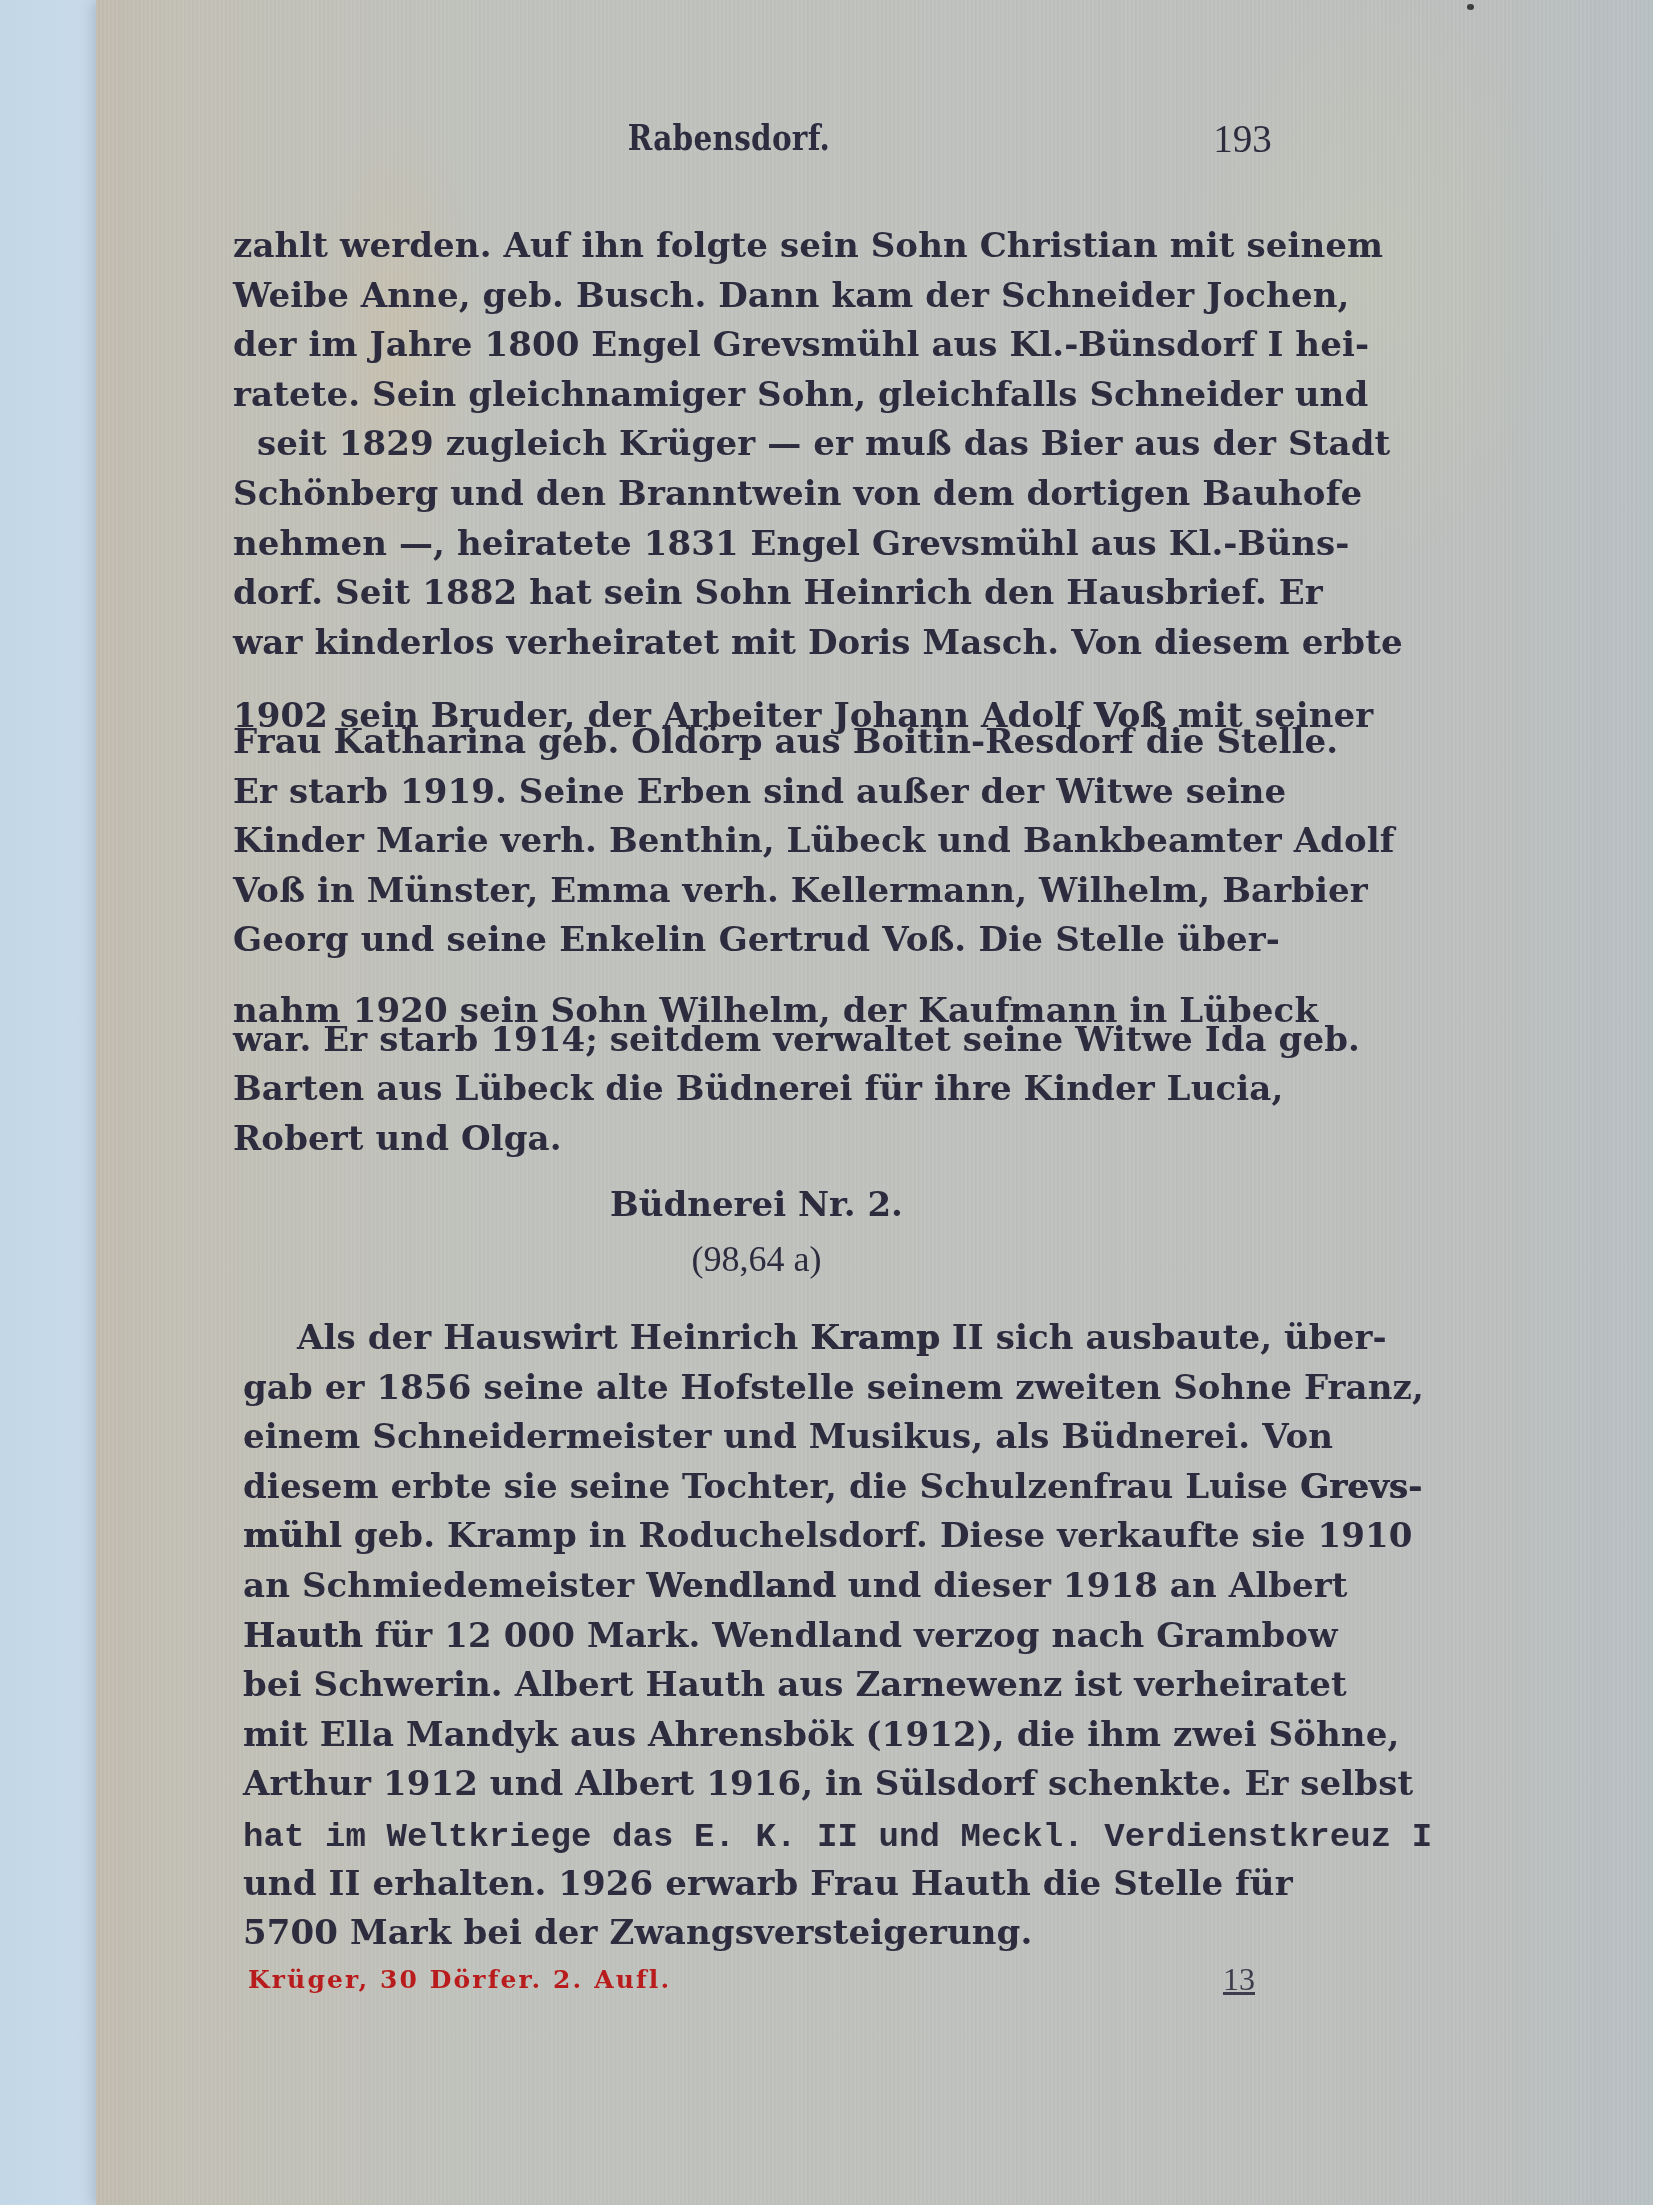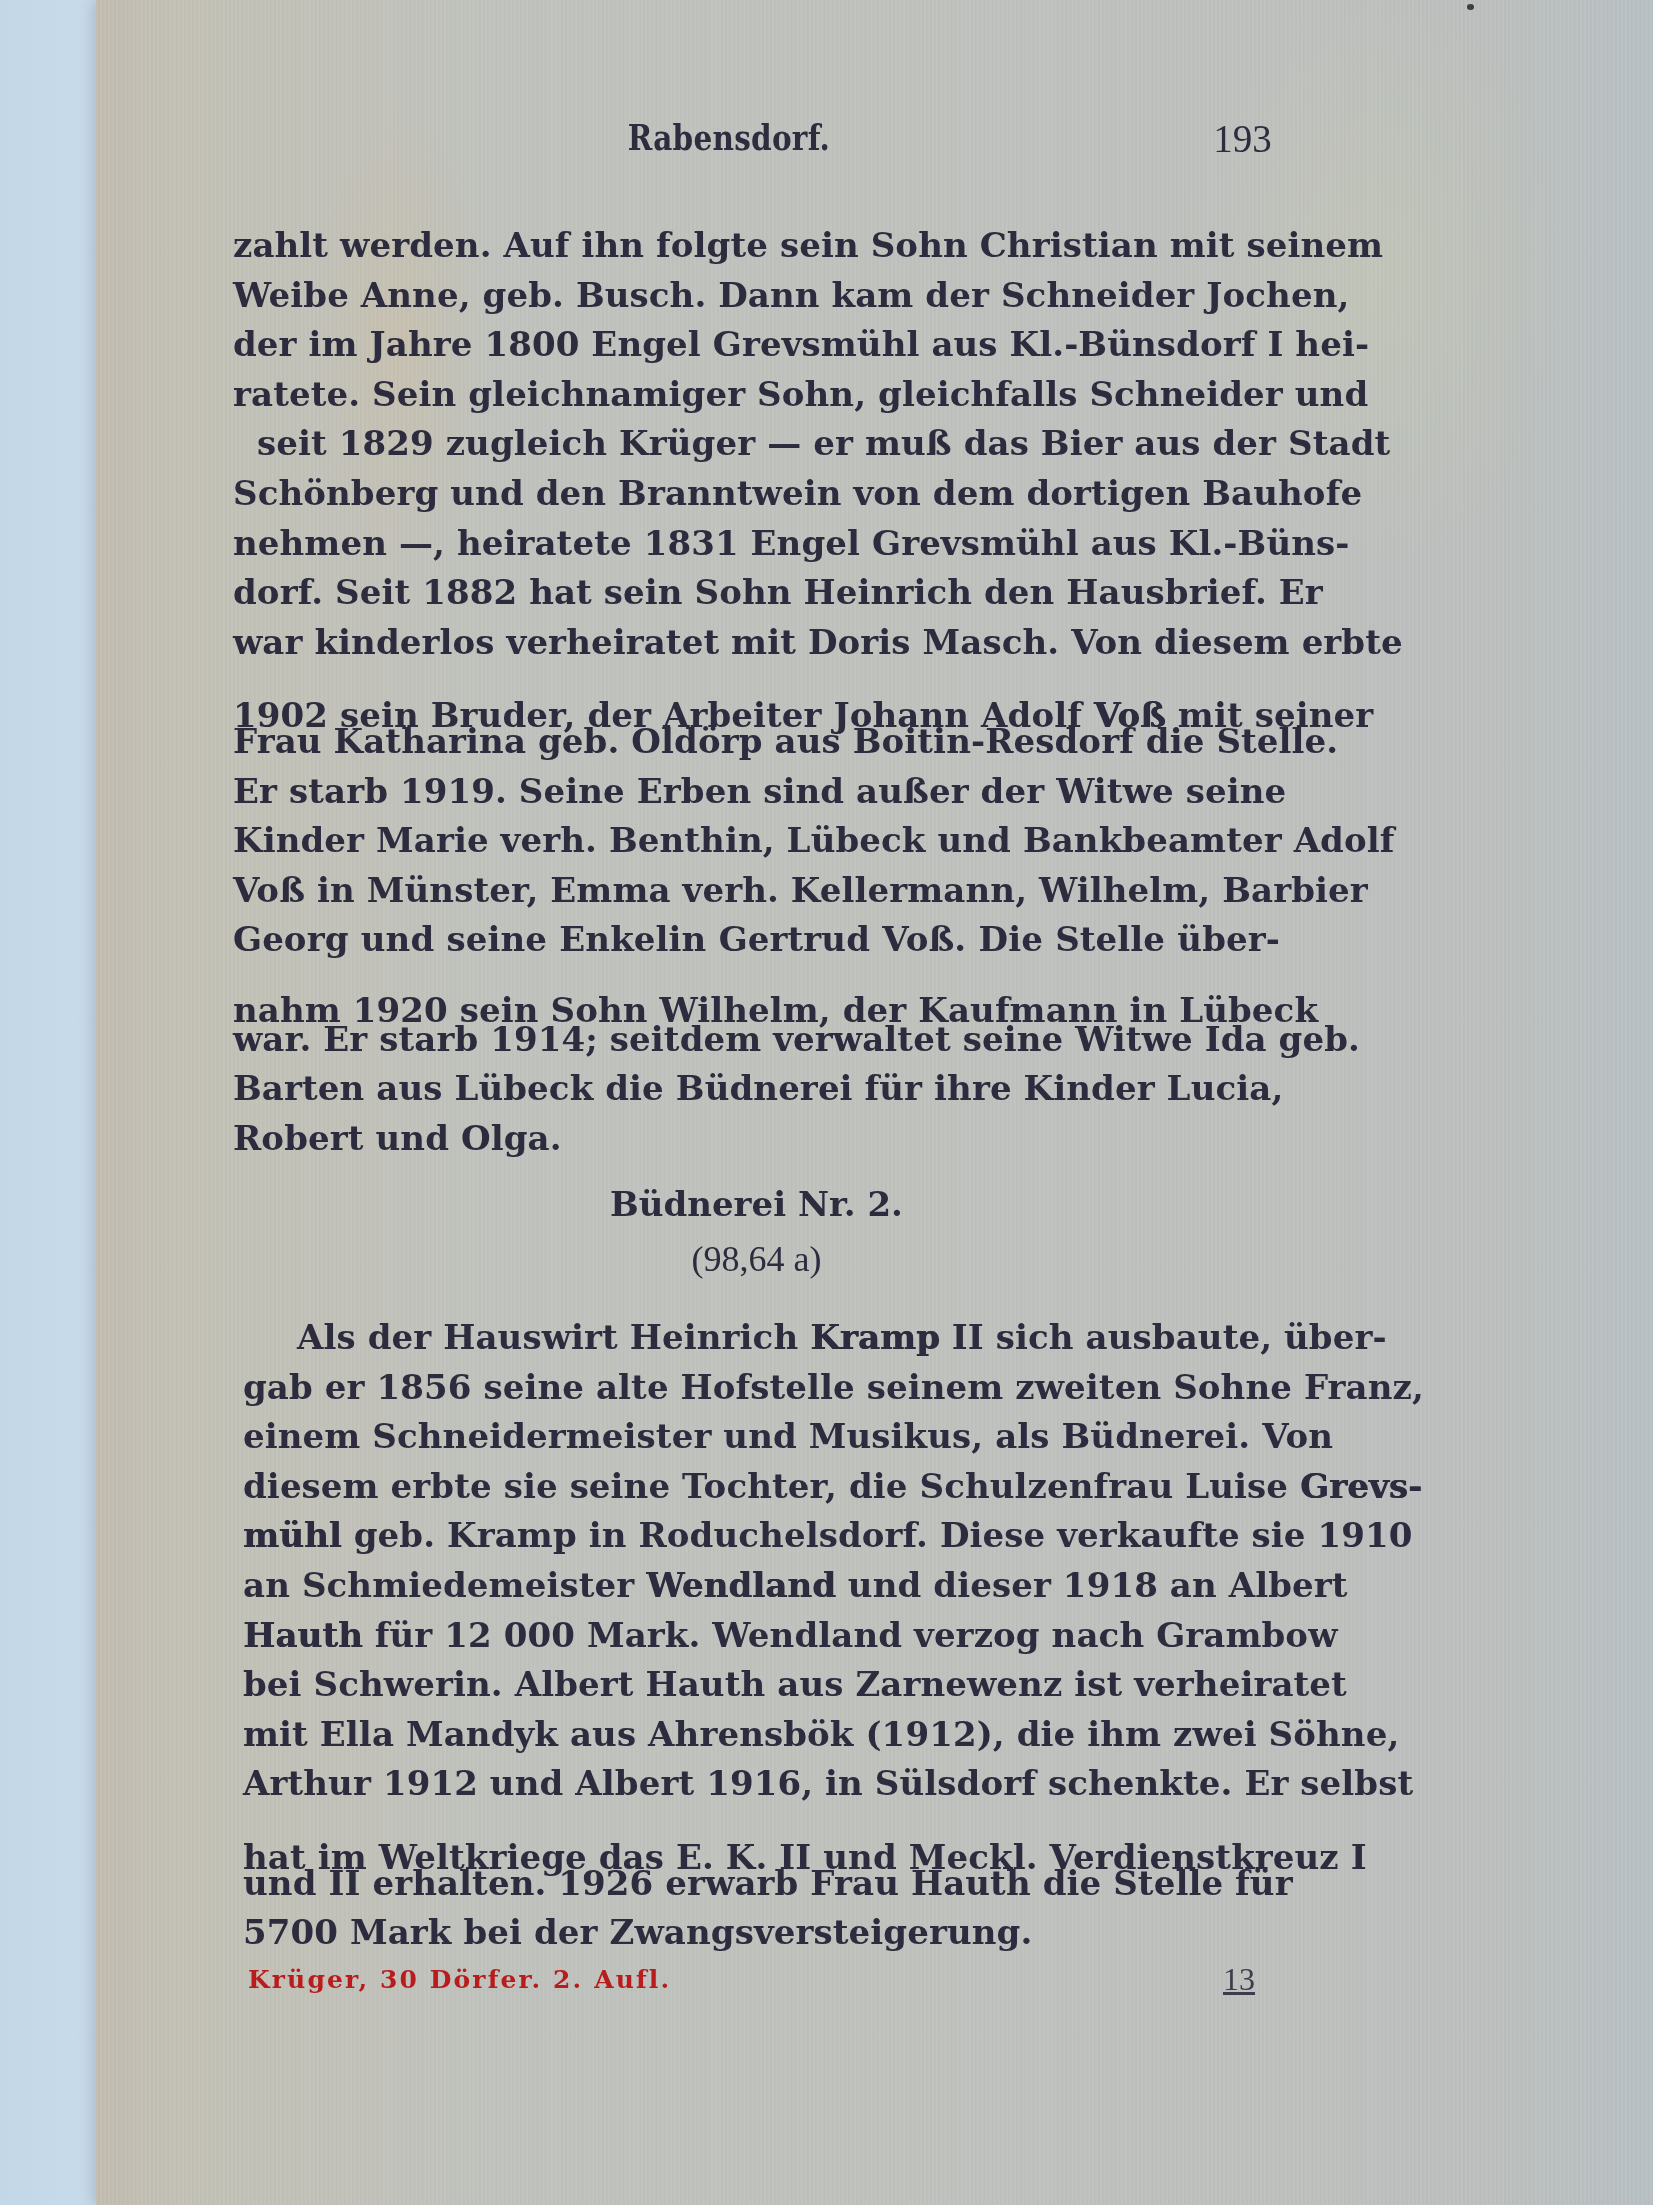--- a/index.html
+++ b/index.html
@@ -189,21 +189,21 @@
   <div class="line indent" style="top:0px;"><span>Als der Hauswirt Heinrich </span><span class="bold-name">Kramp</span><span> II sich ausbaute, über-</span></div>
   <div class="line" style="top:50px;">gab er 1856 seine alte Hofstelle seinem zweiten Sohne Franz,</div>
   <div class="line" style="top:99px;">einem Schneidermeister und Musikus, als Büdnerei. Von</div>
   <div class="line" style="top:149px;"><span>diesem erbte sie seine Tochter, die Schulzenfrau Luise </span><span class="bold-name">Grevs-</span></div>
   <div class="line" style="top:198px;"><span class="bold-name">mühl</span><span> geb. Kramp in Roduchelsdorf. Diese verkaufte sie 1910</span></div>
   <div class="line" style="top:248px;"><span>an Schmiedemeister </span><span class="bold-name">Wendland</span><span> und dieser 1918 an Albert</span></div>
   <div class="line" style="top:298px;"><span class="bold-name">Hauth</span><span> für 12 000 Mark. Wendland verzog nach Grambow</span></div>
   <div class="line" style="top:347px;">bei Schwerin. Albert Hauth aus Zarnewenz ist verheiratet</div>
   <div class="line" style="top:397px;">mit Ella Mandyk aus Ahrensbök (1912), die ihm zwei Söhne,</div>
   <div class="line" style="top:446px;">Arthur 1912 und Albert 1916, in Sülsdorf schenkte. Er selbst</div>
-  <div class="line" style="top:520px;">hat im Weltkriege das E. K. II und Meckl. Verdienstkreuz I</div>
+  <div class="line" style="top:500px;font-family:Liberation Mono, monospace;">hat im Weltkriege das E. K. II und Meckl. Verdienstkreuz I</div>
   <div class="line" style="top:546px;">und II erhalten. 1926 erwarb Frau Hauth die Stelle für</div>
   <div class="line last" style="top:595px;">5700 Mark bei der Zwangsversteigerung.</div>
 </div>
 
 <div class="footer">
   <div class="signature">Krüger, 30 Dörfer. 2. Aufl.</div>
   <div class="sheet-number">13</div>
 </div>
 
 

